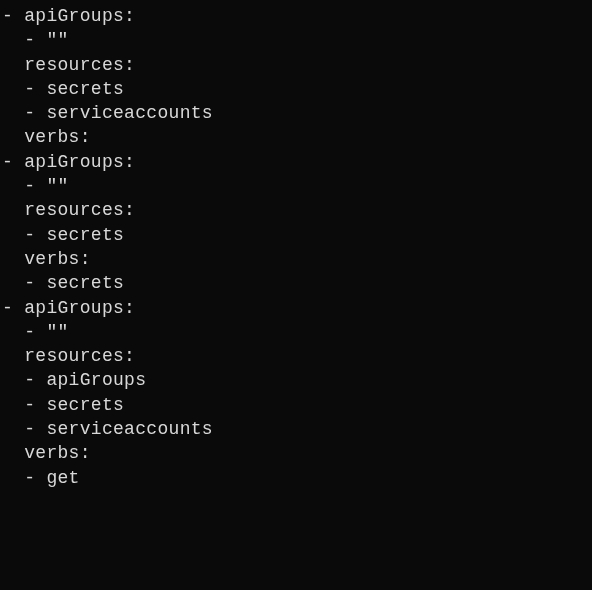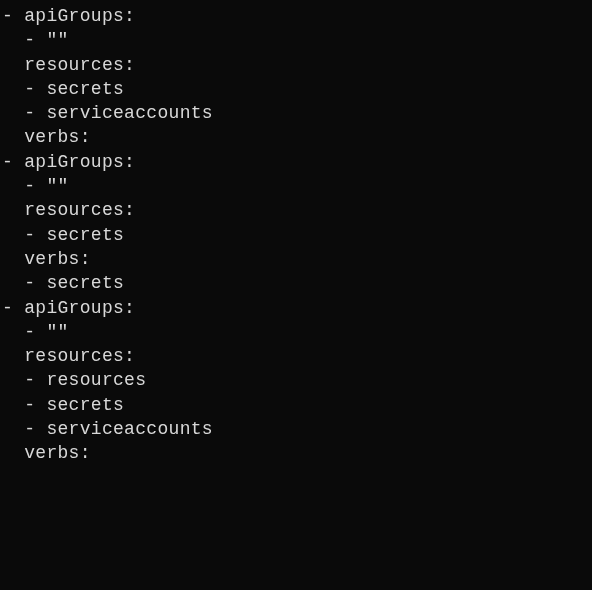--- a/index.html
+++ b/index.html
@@ -37,17 +37,18 @@
   <div class="line">  verbs:</div>
   <div class="line">- apiGroups:</div>
   <div class="line">  - ""</div>
   <div class="line">  resources:</div>
   <div class="line">  - secrets</div>
   <div class="line">  verbs:</div>
   <div class="line">  - secrets</div>
   <div class="line">- apiGroups:</div>
   <div class="line">  - ""</div>
   <div class="line">  resources:</div>
-  <div class="line">  - resources</div>
+  <div class="line">  - apiGroups</div>
   <div class="line">  - secrets</div>
   <div class="line">  - serviceaccounts</div>
   <div class="line">  verbs:</div>
+  <div class="line">  - get</div>
 </div>
 
 </body></html>

